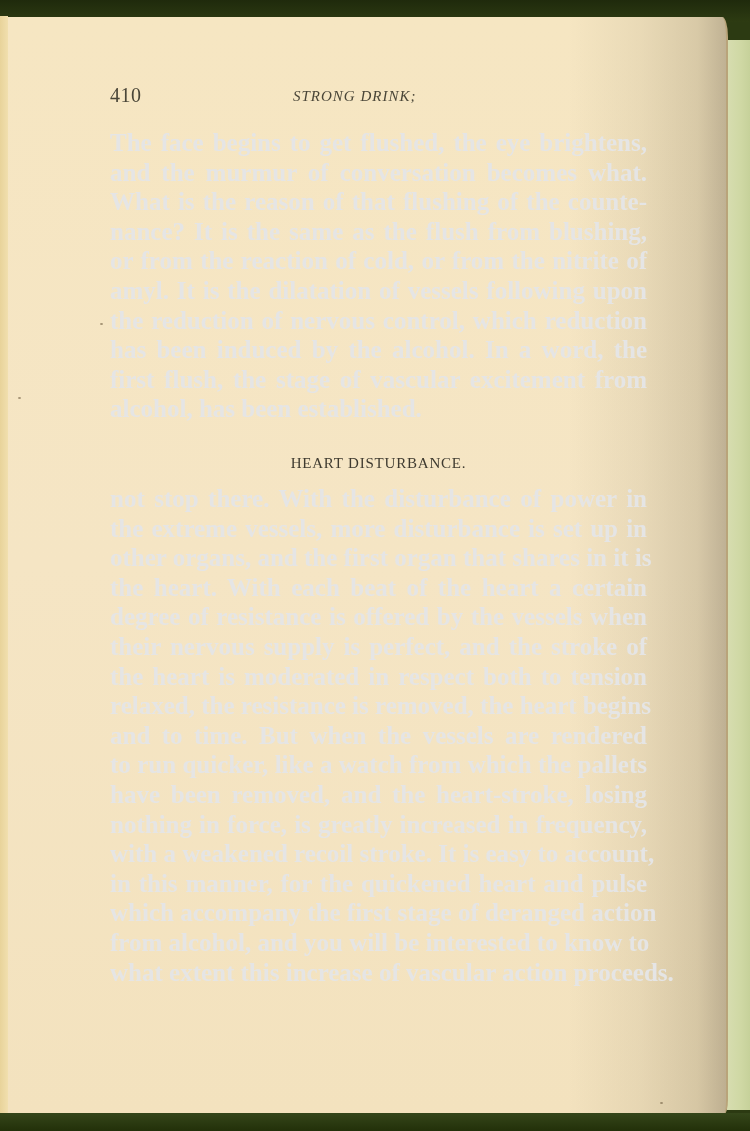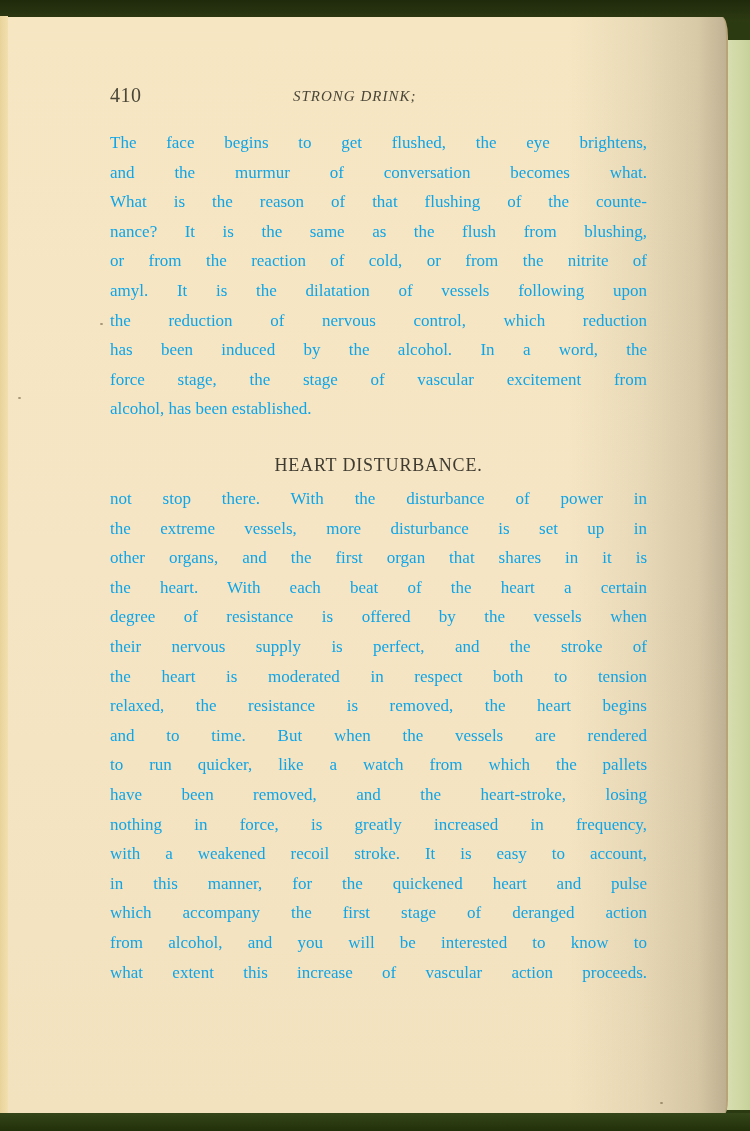--- a/index.html
+++ b/index.html
@@ -71,42 +71,43 @@
       left: 183px; top: 4px;
       font-size: 15px;
       font-style: italic;
       color: #4a4638;
       letter-spacing: 1px;
     }
     .text-block {
       position: absolute;
       left: 110px;
       width: 537px;
-      color: #0ea5e9;
-      font-size: 17px;
+      color: #e5e5e5;
+      font-size: 25px;
       line-height: 29.6px;
       text-align: justify;
       text-align-last: justify;
+      font-weight: bold;
     }
     .text-block .line {
       display: block;
       white-space: nowrap;
       text-align: justify;
       text-align-last: justify;
     }
     .text-block .line.last {
       text-align-last: left;
     }
     .para1 { top: 128px; }
     .section-heading {
       position: absolute;
       left: 110px; top: 455px;
       width: 537px;
       text-align: center;
-      font-size: 18px;
+      font-size: 15px;
       letter-spacing: 0.8px;
       color: #3f3b30;
     }
     .para2 { top: 484px; }
     .para2 .line:first-child { padding-left: 0; }
     .speck {
       position: absolute;
       width: 3px; height: 2px;
       background: #6c5a40;
       border-radius: 50%;
@@ -129,21 +130,21 @@
 
 <div class="text-block para1">
   <span class="line">The face begins to get flushed, the eye brightens,</span>
   <span class="line">and the murmur of conversation becomes what.</span>
   <span class="line">What is the reason of that flushing of the counte-</span>
   <span class="line">nance? It is the same as the flush from blushing,</span>
   <span class="line">or from the reaction of cold, or from the nitrite of</span>
   <span class="line">amyl. It is the dilatation of vessels following upon</span>
   <span class="line">the reduction of nervous control, which reduction</span>
   <span class="line">has been induced by the alcohol. In a word, the</span>
-  <span class="line">force stage, the stage of vascular excitement from</span>
+  <span class="line">first flush, the stage of vascular excitement from</span>
   <span class="line last">alcohol, has been established.</span>
 </div>
 
 <div class="section-heading">HEART DISTURBANCE.</div>
 
 <div class="text-block para2">
   <span class="line">not stop there. With the disturbance of power in</span>
   <span class="line">the extreme vessels, more disturbance is set up in</span>
   <span class="line">other organs, and the first organ that shares in it is</span>
   <span class="line">the heart. With each beat of the heart a certain</span>

